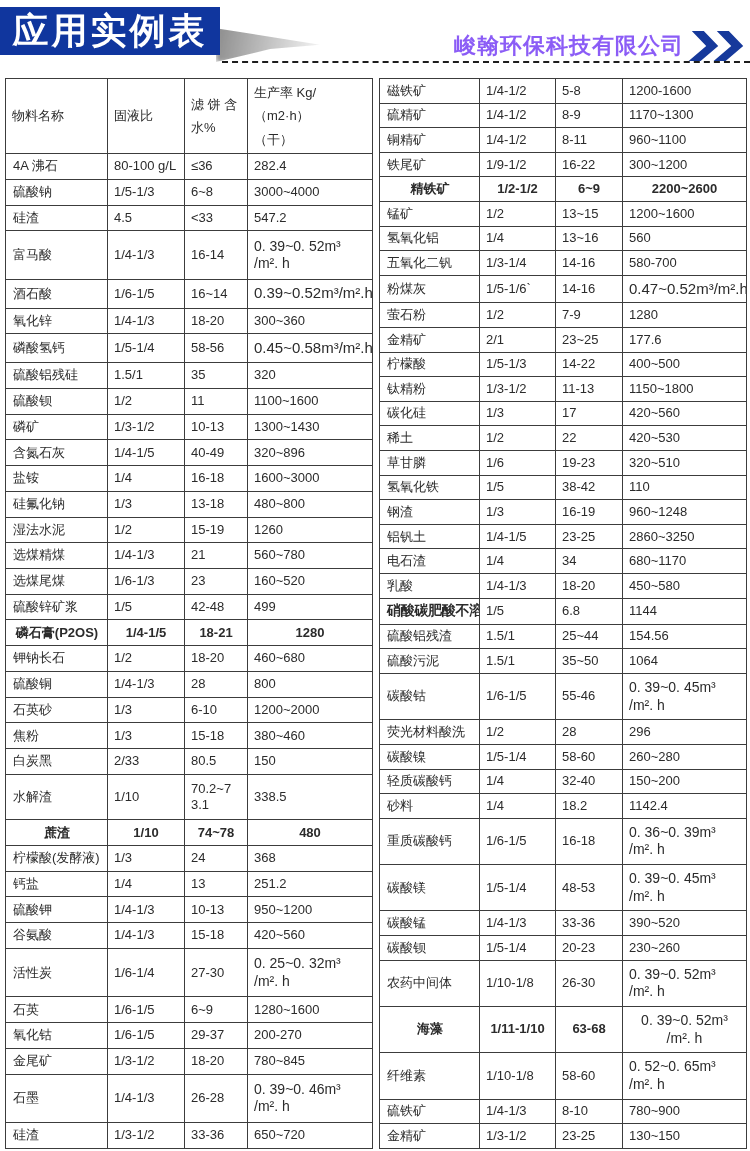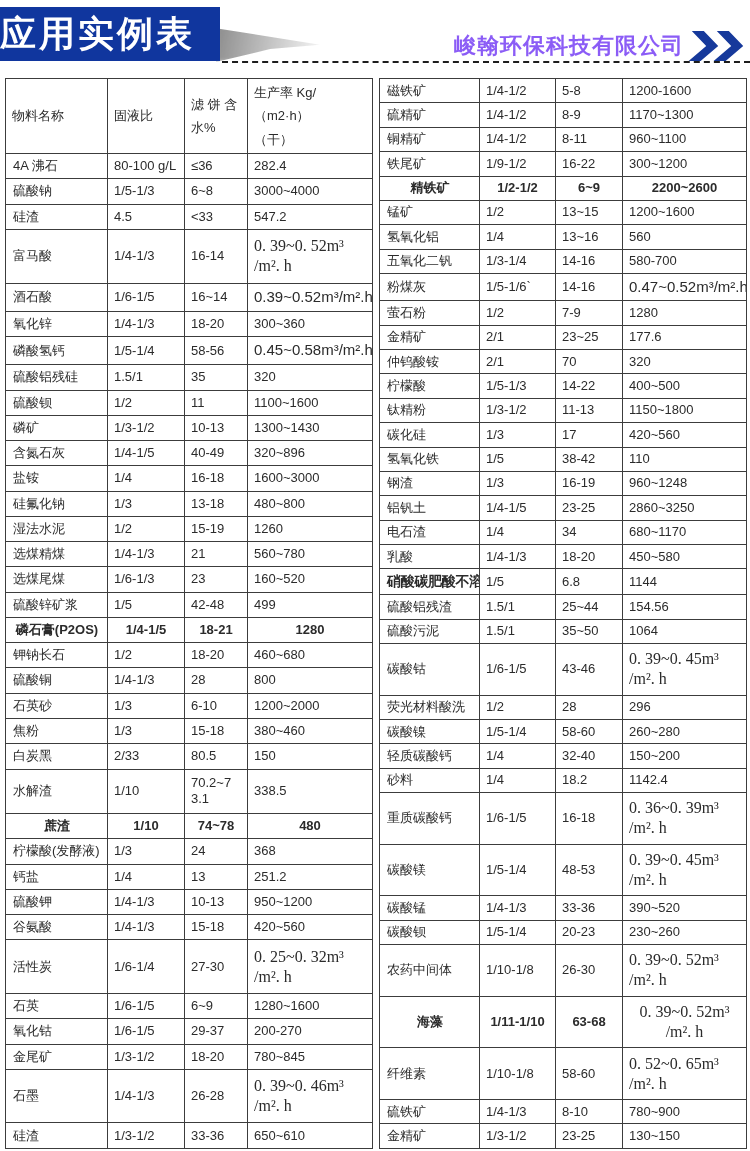--- a/index.html
+++ b/index.html
@@ -1,43 +1,43 @@
 <!DOCTYPE html>
 <html><head>
 <meta charset="utf-8">
 <style>
   html,body{margin:0;padding:0;background:#fff;}
   body{width:750px;height:1151px;font-family:"Liberation Sans",sans-serif;color:#2b2b2b;overflow:hidden;}
   .page{position:relative;width:750px;height:1151px;background:#fff;}
 
   
   .topbar{position:relative;height:78px;}
-  .title-block{position:absolute;left:0;top:7px;width:220px;height:54px;background:#10369e;
-    display:flex;align-items:center;justify-content:flex-start;}
+  .title-block{position:absolute;left:0;top:7px;width:220px;height:48px;background:#10369e;
+    display:flex;align-items:center;justify-content:center;}
   .title-text{color:#ffffff;font-size:36px;font-weight:bold;letter-spacing:3px;line-height:1;}
   .swoosh{position:absolute;left:216px;top:26px;width:104px;height:36px;
     background:linear-gradient(100deg,#6f6f6f 0%,#b9b9b9 55%,#eeeeee 95%);
     clip-path:polygon(0 6%,100% 52%,52% 64%,0 100%);
     filter:blur(2px);opacity:.8;}
   .company{position:absolute;right:66px;top:31px;font-size:22px;font-weight:bold;color:#8b5cf6;
     letter-spacing:1px;white-space:nowrap;}
   .chevrons{position:absolute;right:6px;top:29px;}
   .dashed-line{position:absolute;left:222px;right:0;top:61px;border-top:2px dashed #1c1c1c;height:0;}
 
   
   .tables{display:flex;gap:6px;padding:0 5px;}
   table{border-collapse:collapse;table-layout:fixed;width:367px;height:1071px;}
   th,td{border:1px solid #3c3c3c;padding:2px 6px;font-size:13px;text-align:left;
     vertical-align:middle;overflow:hidden;line-height:1.25;}
   th{font-weight:normal;height:56px;white-space:pre-line;line-height:1.8;}
   td.c-name{white-space:nowrap;padding-left:7px;}
   td.long{font-size:14px;letter-spacing:-0.3px;font-weight:bold;}
   td.c-moisture{word-break:break-all;}
   td.unit{font-size:15px;}
-  td.serif{font-family:Liberation Serif, serif;font-size:16px;}
+  td.serif{font-family:Liberation Sans, sans-serif;font-size:14px;}
   tr.b td{font-weight:bold;text-align:center;}
   tr.b td.serif{font-weight:normal;}
 </style>
 </head>
 <body>
 
 <div class="page">
 
   <div class="topbar">
     <div class="swoosh"></div>
@@ -275,21 +275,21 @@
           <tr>
             <td class="c-name">石墨</td>
             <td class="c-ratio">1/4-1/3</td>
             <td class="c-moisture">26-28</td>
             <td class="c-rate serif">0. 39~0. 46m³ /m². h</td>
           </tr>
           <tr>
             <td class="c-name">硅渣</td>
             <td class="c-ratio">1/3-1/2</td>
             <td class="c-moisture">33-36</td>
-            <td class="c-rate">650~610</td>
+            <td class="c-rate">650~720</td>
           </tr>
         </tbody>
     </table>
 
     <table>
       <colgroup>
           <col style="width:100px">
           <col style="width:76px">
           <col style="width:67px">
           <col style="width:124px">
@@ -355,44 +355,50 @@
             <td class="c-moisture">7-9</td>
             <td class="c-rate">1280</td>
           </tr>
           <tr>
             <td class="c-name">金精矿</td>
             <td class="c-ratio">2/1</td>
             <td class="c-moisture">23~25</td>
             <td class="c-rate">177.6</td>
           </tr>
           <tr>
-            <td class="c-name">仲钨酸铵</td>
-            <td class="c-ratio">2/1</td>
-            <td class="c-moisture">70</td>
-            <td class="c-rate">320</td>
-          </tr>
-          <tr>
             <td class="c-name">柠檬酸</td>
             <td class="c-ratio">1/5-1/3</td>
             <td class="c-moisture">14-22</td>
             <td class="c-rate">400~500</td>
           </tr>
           <tr>
             <td class="c-name">钛精粉</td>
             <td class="c-ratio">1/3-1/2</td>
             <td class="c-moisture">11-13</td>
             <td class="c-rate">1150~1800</td>
           </tr>
           <tr>
             <td class="c-name">碳化硅</td>
             <td class="c-ratio">1/3</td>
             <td class="c-moisture">17</td>
             <td class="c-rate">420~560</td>
           </tr>
           <tr>
+            <td class="c-name">稀土</td>
+            <td class="c-ratio">1/2</td>
+            <td class="c-moisture">22</td>
+            <td class="c-rate">420~530</td>
+          </tr>
+          <tr>
+            <td class="c-name">草甘膦</td>
+            <td class="c-ratio">1/6</td>
+            <td class="c-moisture">19-23</td>
+            <td class="c-rate">320~510</td>
+          </tr>
+          <tr>
             <td class="c-name">氢氧化铁</td>
             <td class="c-ratio">1/5</td>
             <td class="c-moisture">38-42</td>
             <td class="c-rate">110</td>
           </tr>
           <tr>
             <td class="c-name">钢渣</td>
             <td class="c-ratio">1/3</td>
             <td class="c-moisture">16-19</td>
             <td class="c-rate">960~1248</td>
@@ -429,21 +435,21 @@
           </tr>
           <tr>
             <td class="c-name">硫酸污泥</td>
             <td class="c-ratio">1.5/1</td>
             <td class="c-moisture">35~50</td>
             <td class="c-rate">1064</td>
           </tr>
           <tr>
             <td class="c-name">碳酸钴</td>
             <td class="c-ratio">1/6-1/5</td>
-            <td class="c-moisture">43-46</td>
+            <td class="c-moisture">55-46</td>
             <td class="c-rate serif">0. 39~0. 45m³ /m². h</td>
           </tr>
           <tr>
             <td class="c-name">荧光材料酸洗</td>
             <td class="c-ratio">1/2</td>
             <td class="c-moisture">28</td>
             <td class="c-rate">296</td>
           </tr>
           <tr>
             <td class="c-name">碳酸镍</td>

